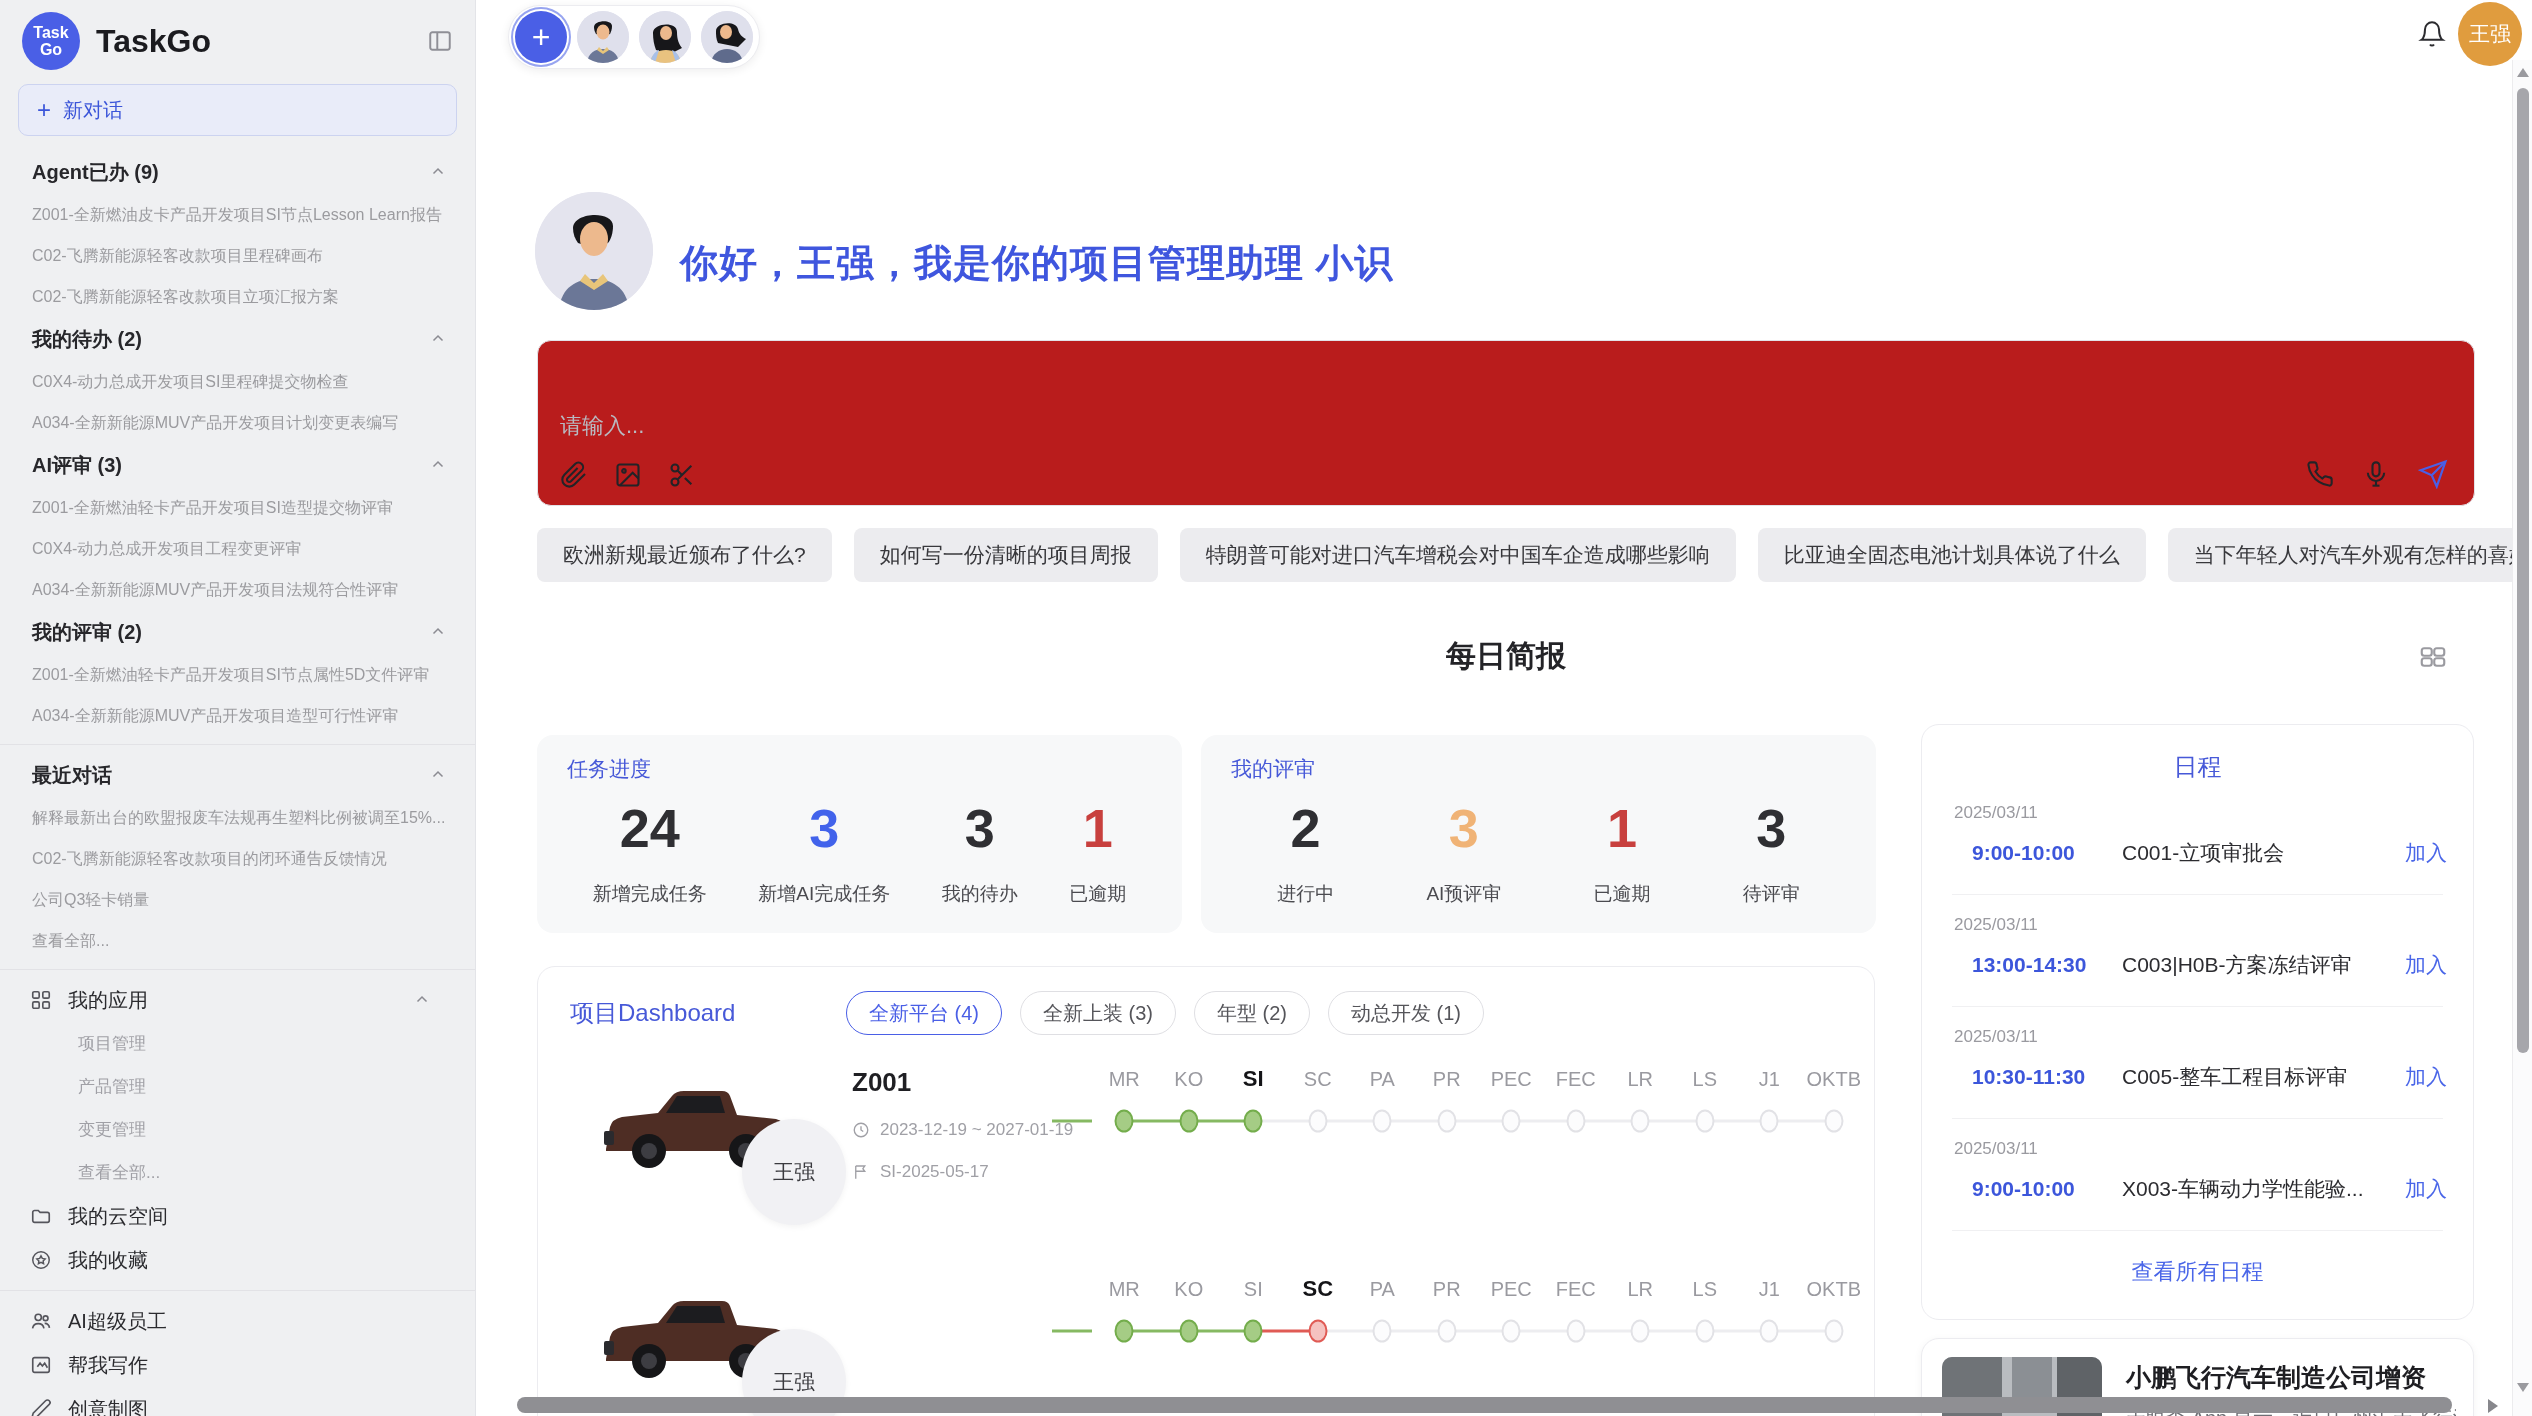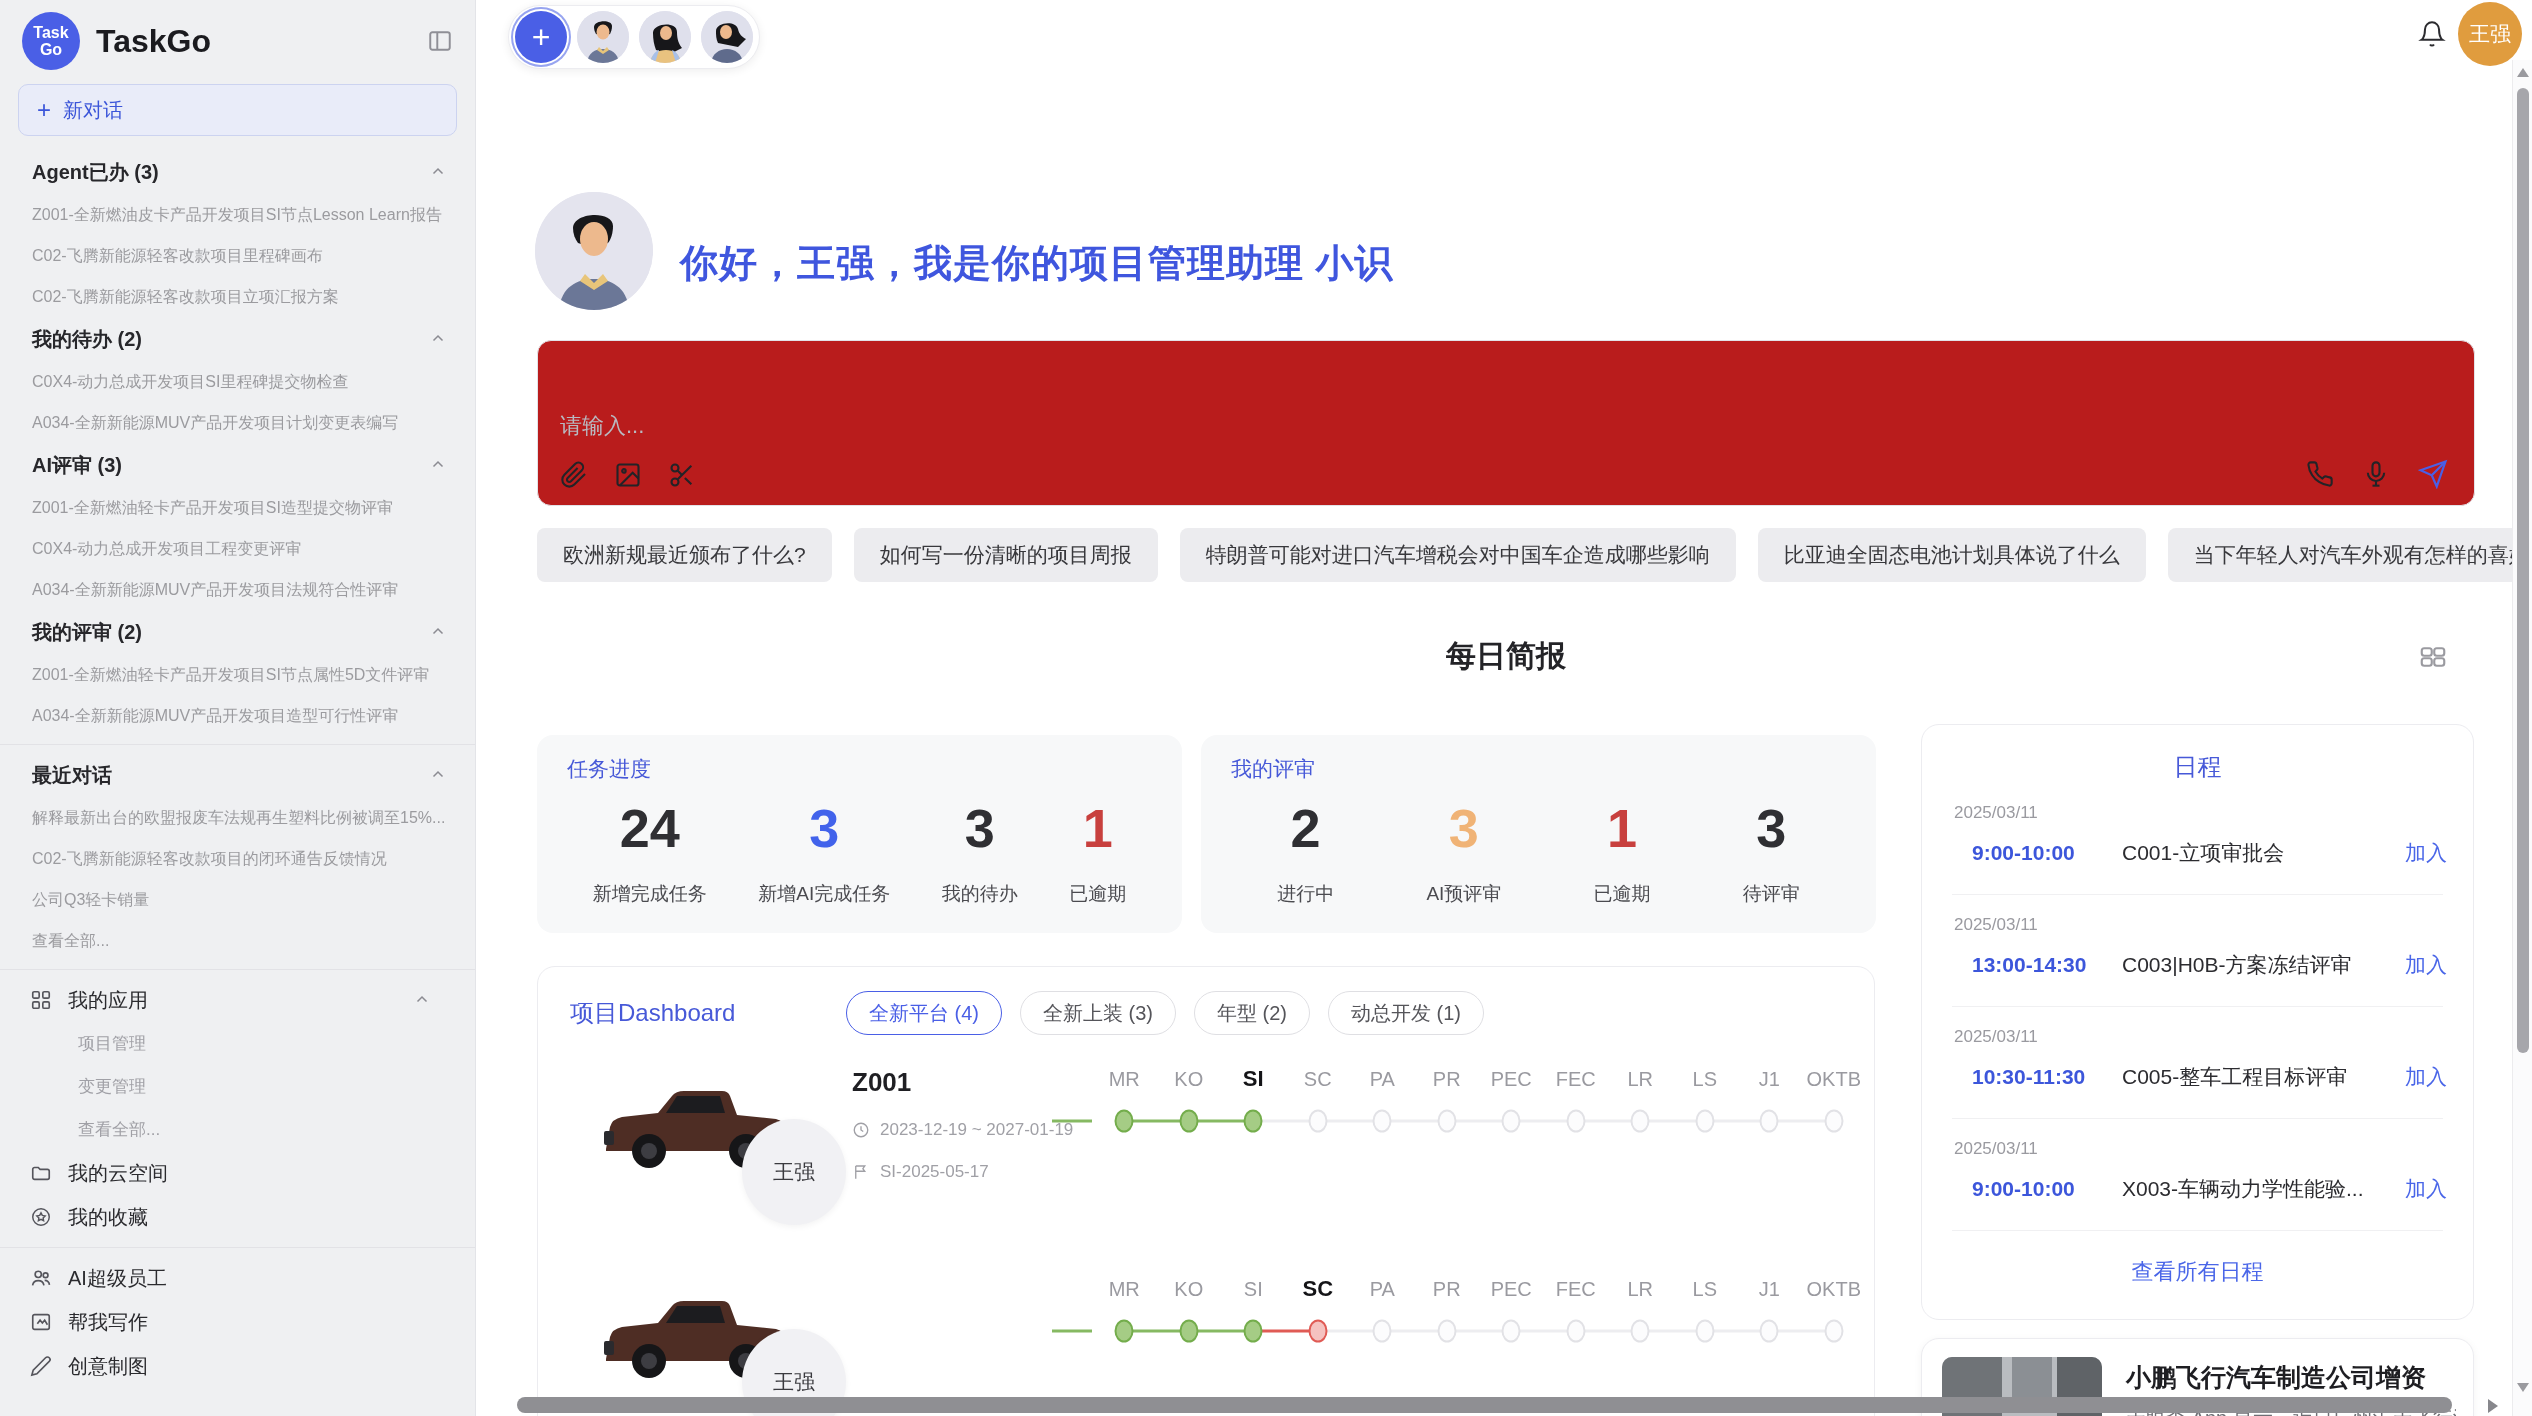--- a/index.html
+++ b/index.html
@@ -131,21 +131,21 @@
         </svg>
     </span>
   </div>
 
   <div class="new-chat">
     <span class="plus">+</span>
     <span>新对话</span>
   </div>
 
   <div class="sb-head">
-    <span>Agent已办 (3)</span>
+    <span>Agent已办 (9)</span>
       <span class="sp"></span>
     <svg width="18" height="18" viewBox="0 0 24 24" fill="none" stroke="currentColor" stroke-width="2">
         <polyline points="6 14 12 8 18 14"></polyline>
       </svg>
   </div>
   <div class="sb-item">Z001-全新燃油皮卡产品开发项目SI节点Lesson Learn报告</div>
   <div class="sb-item">C02-飞腾新能源轻客改款项目里程碑画布</div>
   <div class="sb-item">C02-飞腾新能源轻客改款项目立项汇报方案</div>
 
   <div class="sb-head">
@@ -202,20 +202,21 @@
         <rect x="3" y="14" width="7" height="7" rx="1.5"></rect>
         <rect x="14" y="14" width="7" height="7" rx="1.5"></rect>
       </svg>
     <span>我的应用</span>
       <span class="sp"></span>
     <svg width="18" height="18" viewBox="0 0 24 24" fill="none" stroke="#8b8b92" stroke-width="2">
         <polyline points="6 14 12 8 18 14"></polyline>
       </svg>
   </div>
   <div class="sb-sub">项目管理</div>
+  <div class="sb-sub">产品管理</div>
   <div class="sb-sub">变更管理</div>
   <div class="sb-sub">查看全部...</div>
 
   <div class="sb-row">
     <svg width="22" height="22" viewBox="0 0 24 24" fill="none" stroke="currentColor" stroke-width="1.8">
         <path d="M3 8a2 2 0 0 1 2-2h4l2 2h8a2 2 0 0 1 2 2v7a2 2 0 0 1-2 2H5a2 2 0 0 1-2-2z"></path>
       </svg>
     <span>我的云空间</span>
   </div>
   <div class="sb-row">

